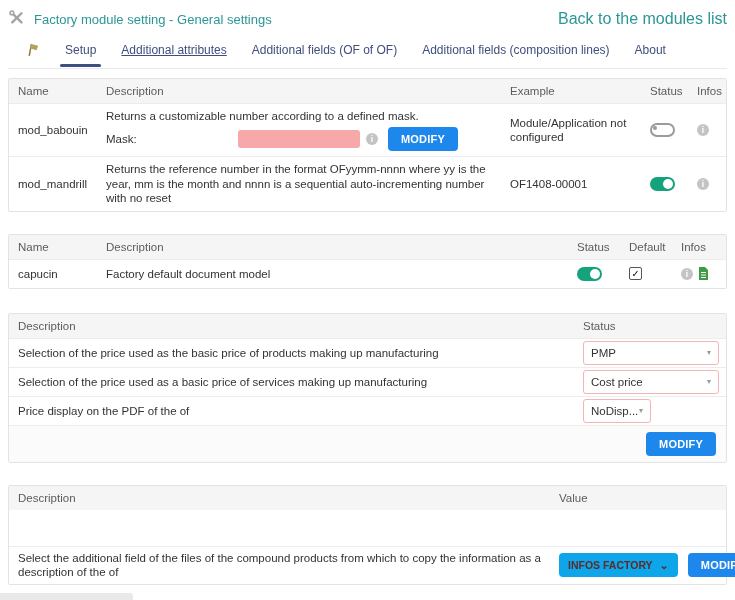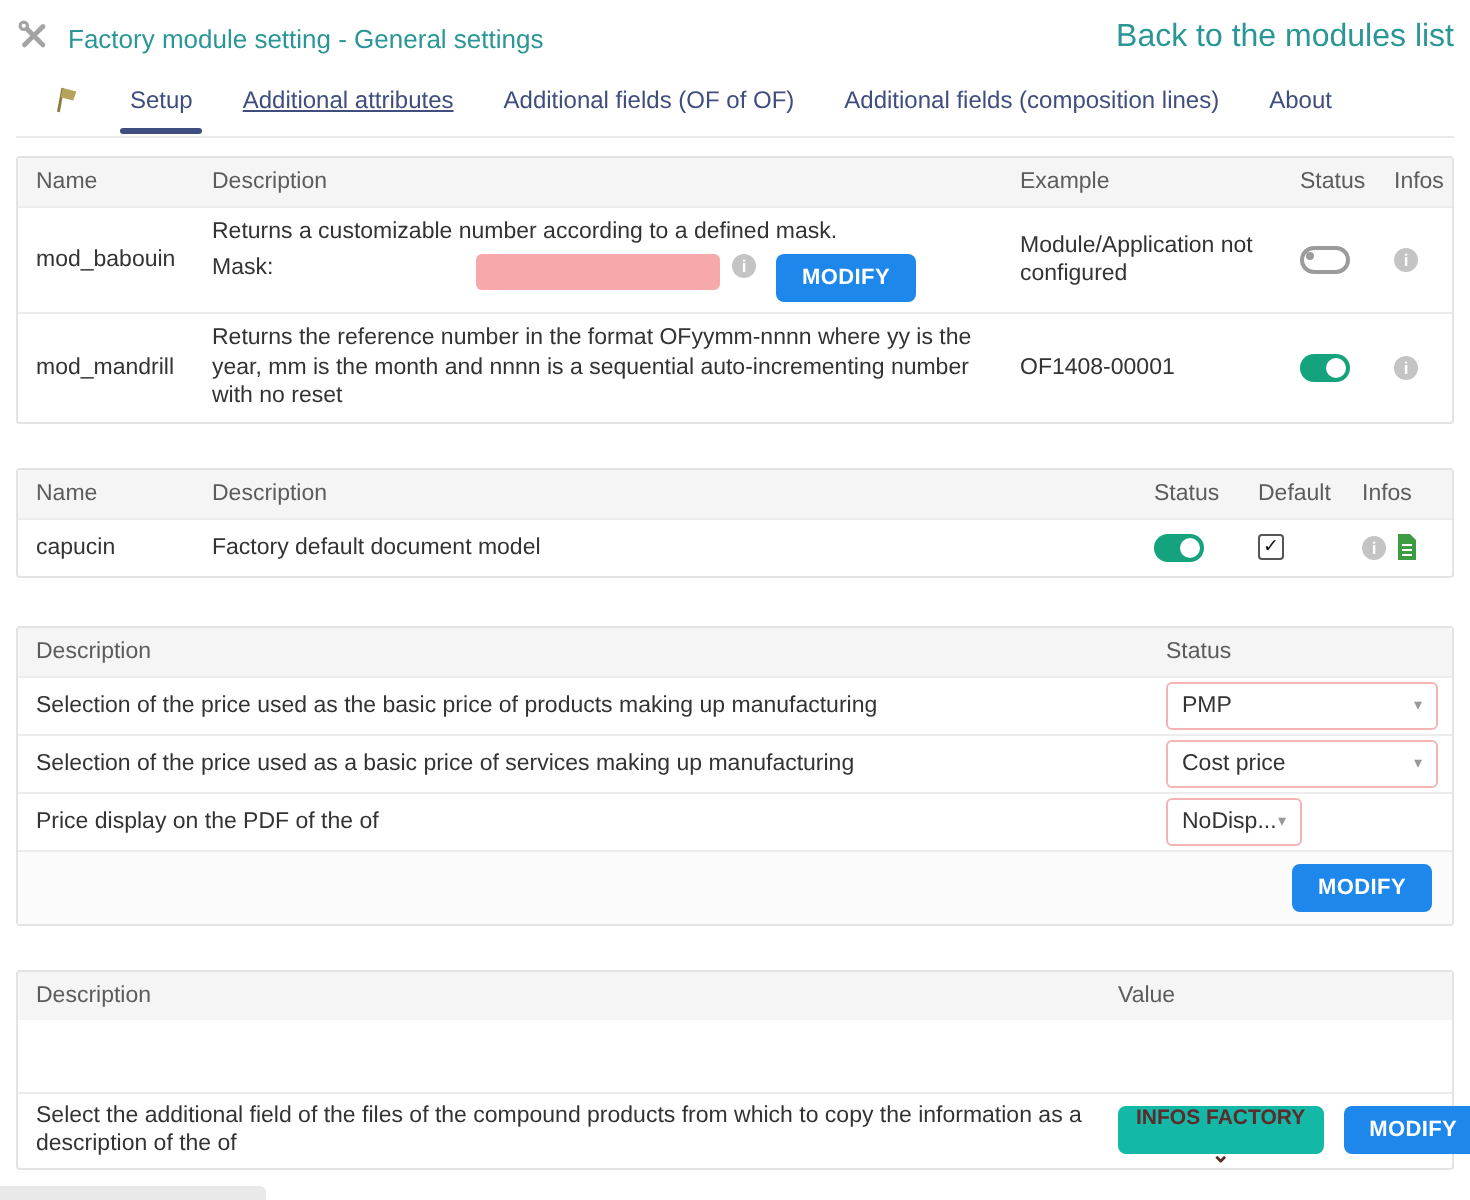--- a/index.html
+++ b/index.html
@@ -37,21 +37,21 @@
   .c4-desc{flex:1} .c4-val{width:176px; display:flex; align-items:center; gap:10px;}
   .t5 { margin-top:26px; }
   .c5-desc{flex:1} .c5-st{width:140px}
 
   .row-pad5 { padding:5px 0; }
   .row-pad7 { padding:7px 0; }
   .row-pad8 { padding:8px 0; }
   .row-pad2 { padding:2px 0; }
   .row-pad4 { padding:4px 0;margin-top:36px; }
 
-  .mask-line { display:flex; align-items:flex-start; margin-top:4px; }
+  .mask-line { display:flex; align-items:center; margin-top:4px; }
   .mask-label { width:132px; }
   .mask-input { width:122px; height:18px; background:#f7a8a8; border:none; border-radius:3px; outline:none; }
   .mask-line .info-ic { margin-left:6px; }
   .mask-line .btn { margin-left:10px; }
 
   .btn { background:#1e87ec; color:#fff; border:none; border-radius:4px; font-weight:bold;
          font-size:11px; padding:6px 13px; letter-spacing:.2px; cursor:pointer; font-family:inherit; }
 
   
   .tg { position:relative; display:inline-block; width:25px; height:14px; border-radius:8px; cursor:pointer; }
@@ -66,22 +66,22 @@
   .checkbox { display:inline-flex; width:13px; height:13px; border:1.5px solid #555; border-radius:2px;
               align-items:center; justify-content:center; font-size:9.5px; color:#111; cursor:pointer; background:#fff; }
 
   
   .sel { height:24px; border:1px solid #f5b4b4; border-radius:3px; background:#fff; display:flex;
          align-items:center; justify-content:space-between; padding:0 7px; color:#333; cursor:pointer; }
   .sel .caret { color:#999; font-size:8px; }
   .sel-wide { width:136px; }
   .sel-narrow { width:68px; }
 
-  .pill-select { background:#14b8a6; border-radius:4px; height:24px; display:inline-flex; align-items:center;
-                 gap:7px; padding:0 9px; font-weight:bold; font-size:10.5px; color:#5c2b2b; cursor:pointer; white-space:nowrap;flex-direction:column; }
+  .pill-select { background:#0ea5e9; border-radius:4px; height:24px; display:inline-flex; align-items:center;
+                 gap:7px; padding:0 9px; font-weight:bold; font-size:10.5px; color:#5c2b2b; cursor:pointer; white-space:nowrap; }
   .pill-select .chev { font-weight:bold; font-size:11px; line-height:10px; }
 
   .tfoot { border-top:1px solid #ececec; background:#fbfbfb; display:flex; justify-content:flex-end; padding:6px 10px; }
 
   .infos-cell { display:flex; align-items:center; gap:5px; }
   .center { display:flex; align-items:center; }
 
   .browser-bar { position:absolute; left:0; bottom:0; width:133px; height:7px; background:#e9e9e9; border-top-right-radius:3px; }
 </style>
 </head>

